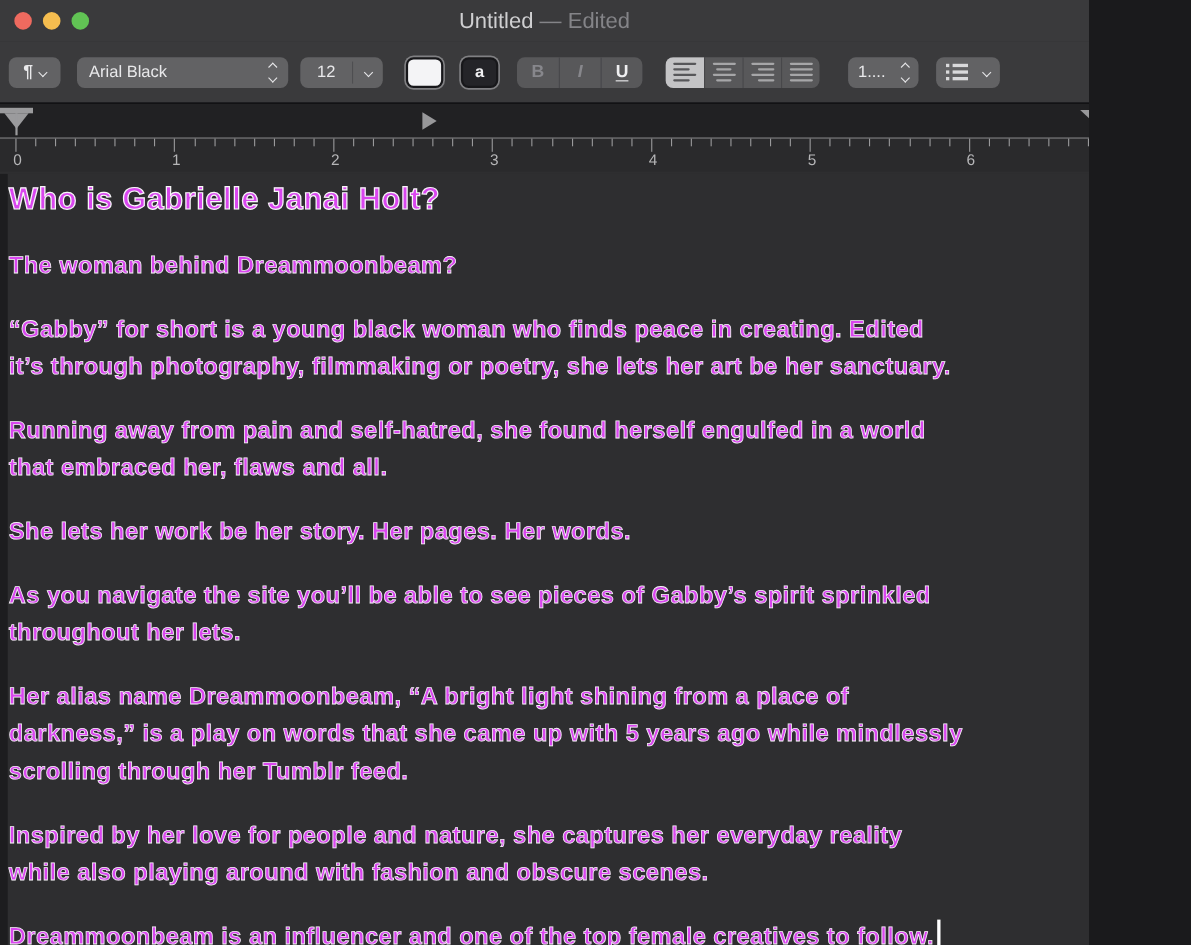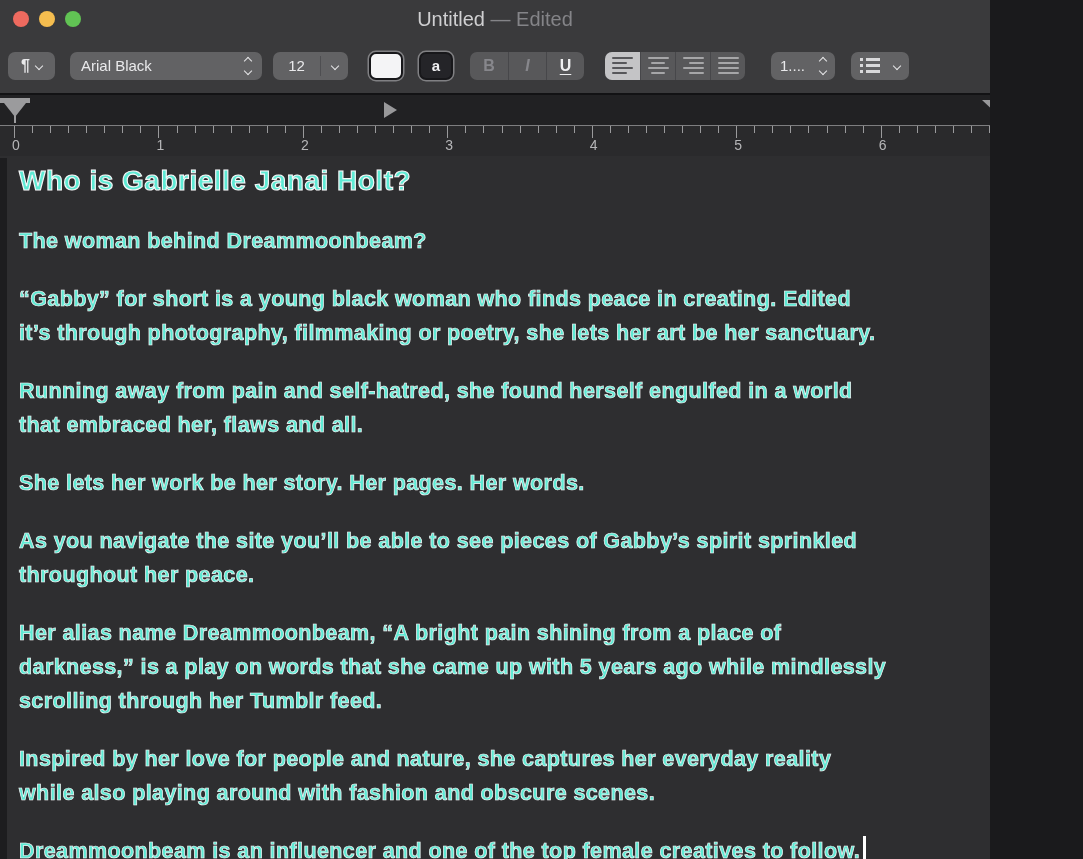--- a/index.html
+++ b/index.html
@@ -66,21 +66,21 @@
   .rnum{position:absolute;top:11px;font-size:14px;color:var(--rnum-color);}
   .indent-left-bar{position:absolute;left:0;top:3px;width:30px;height:5px;background:#9b9b9d;}
   .indent-left-tri{position:absolute;left:4px;top:8px;width:0;height:0;border-left:11px solid transparent;border-right:11px solid transparent;border-top:14px solid #9b9b9d;}
   .indent-left-stem{position:absolute;left:14px;top:8px;width:2px;height:20px;background:#9b9b9d;}
   .tab-stop{position:absolute;left:384px;top:7px;width:0;height:0;border-top:8px solid transparent;border-bottom:8px solid transparent;border-left:13px solid #98989a;}
   .indent-right{position:absolute;right:-6px;top:5px;width:0;height:0;border-left:14px solid transparent;border-top:13px solid #98989a;}
 
   
   .doc{position:absolute;top:158px;left:0;right:0;bottom:0;background:var(--doc-bg);overflow:hidden;padding:6px 6px 0 8px;}
   .doc-strip{position:absolute;left:0;top:0;width:7px;height:100%;background:var(--doc-strip);}
-  .para{margin:0 0 24px 11px;color:#5eead4;font-weight:700;letter-spacing:0.4px;-webkit-text-stroke:0.7px #f5f5f6;}
+  .para{margin:0 0 24px 0;color:#d946ef;font-weight:700;letter-spacing:0.4px;-webkit-text-stroke:0.7px #f5f5f6;}
   .line{height:34px;line-height:34px;white-space:nowrap;font-size:21.5px;}
   .para.heading{margin-bottom:26px;}
   .para.heading .line{font-size:28px;line-height:33px;letter-spacing:0.5px;-webkit-text-stroke:1.1px #f7f7f8;}
   .caret{display:inline-block;width:3px;height:26px;background:#ffffff;vertical-align:-4px;margin-left:3px;-webkit-text-stroke:0;}
 </style>
 </head>
 <body>
 
 <div id="window">
 
@@ -285,24 +285,24 @@
         </div>
         <div class="para">
           <div class="line">Running away from pain and self-hatred, she found herself engulfed in a world</div>
           <div class="line">that embraced her, flaws and all.</div>
         </div>
         <div class="para">
           <div class="line">She lets her work be her story. Her pages. Her words.</div>
         </div>
         <div class="para">
           <div class="line">As you navigate the site you’ll be able to see pieces of Gabby’s spirit sprinkled</div>
-          <div class="line">throughout her peace.</div>
-        </div>
-        <div class="para">
-          <div class="line">Her alias name Dreammoonbeam, “A bright pain shining from a place of</div>
+          <div class="line">throughout her lets.</div>
+        </div>
+        <div class="para">
+          <div class="line">Her alias name Dreammoonbeam, “A bright light shining from a place of</div>
           <div class="line">darkness,” is a play on words that she came up with 5 years ago while mindlessly</div>
           <div class="line">scrolling through her Tumblr feed.</div>
         </div>
         <div class="para">
           <div class="line">Inspired by her love for people and nature, she captures her everyday reality</div>
           <div class="line">while also playing around with fashion and obscure scenes.</div>
         </div>
         <div class="para">
           <div class="line">Dreammoonbeam is an influencer and one of the top female creatives to follow.<span class="caret"></span></div>
         </div>

